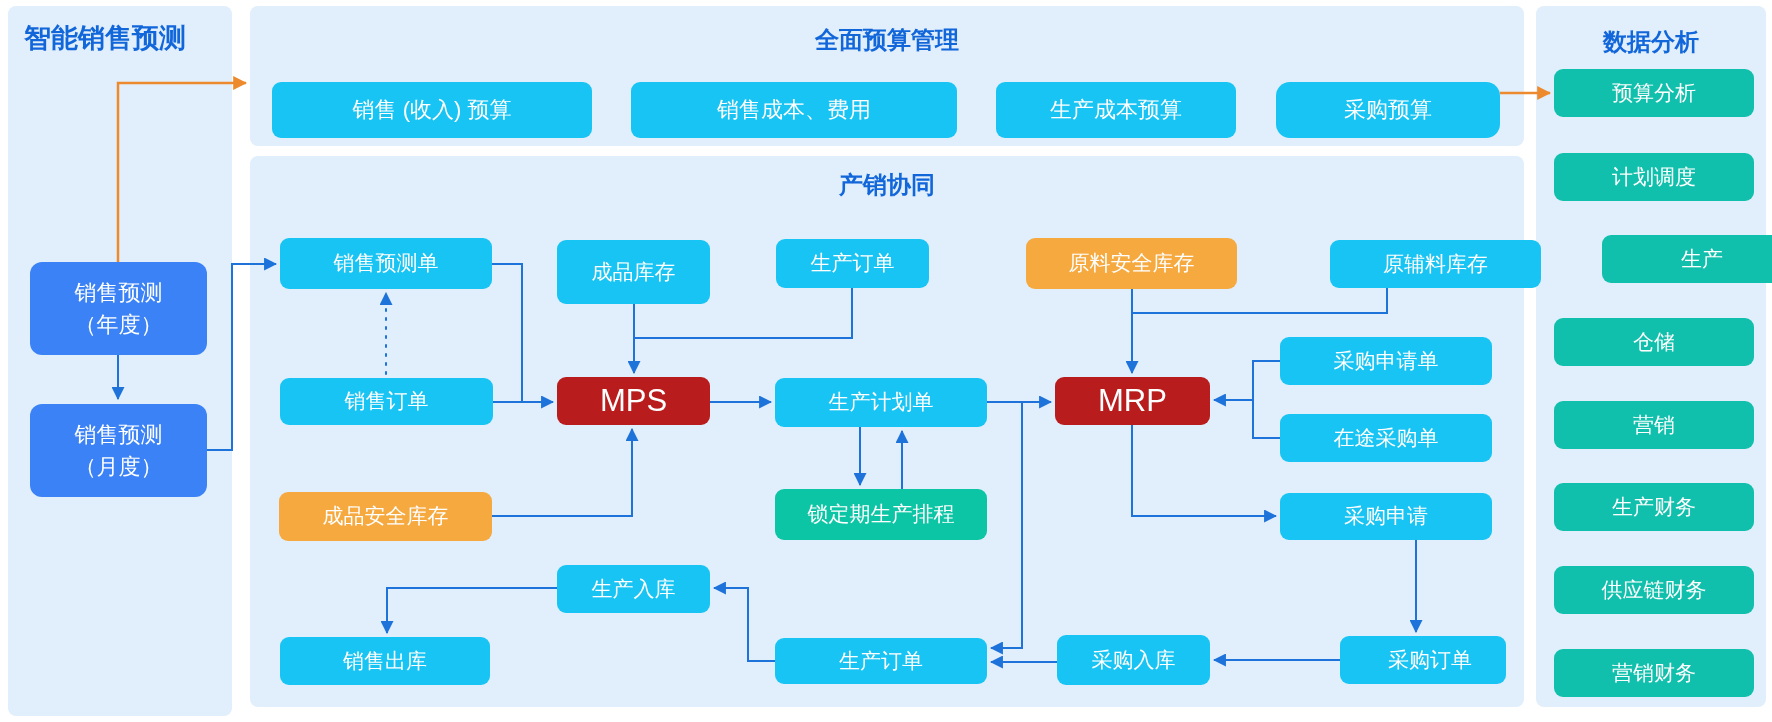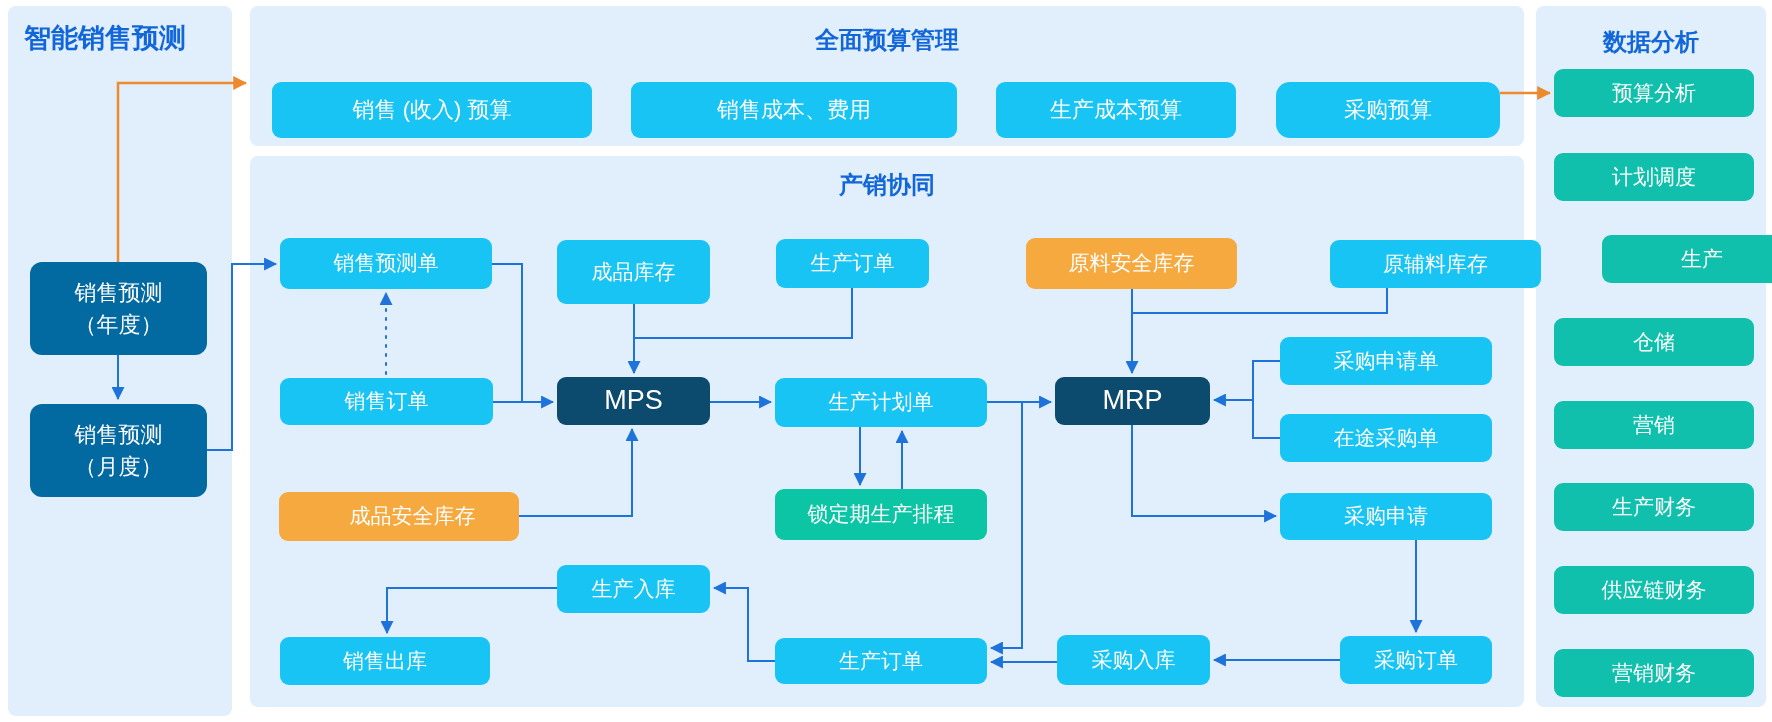--- a/index.html
+++ b/index.html
@@ -5,22 +5,22 @@
   html,body{margin:0;padding:0;background:#ffffff;}
   body{position:relative;width:1772px;height:722px;overflow:hidden;
        font-family:"Liberation Sans","DejaVu Sans",sans-serif;}
   .panel{position:absolute;background:#e1eefb;border-radius:8px;}
   .panel-title{position:absolute;font-weight:bold;color:#1166da;text-align:center;}
   svg.wires{position:absolute;left:0;top:0;z-index:2;}
   .node{position:absolute;z-index:3;display:flex;align-items:center;justify-content:center;
         color:#ffffff;border-radius:9px;font-size:21px;text-align:center;
         white-space:pre-line;line-height:1.45;}
   .c-cyan{background:#18c4f3;}
-  .c-dark{background:#0369a1;border-radius:12px;font-size:22px;}
-  .c-purple{background:#0c4a6e;font-size:27px;}
+  .c-dark{background:#3b82f6;border-radius:12px;font-size:22px;}
+  .c-purple{background:#b91c1c;font-size:31px;}
   .c-orange{background:#f5a93e;}
   .c-teal{background:#11c0ac;}
   .c-teal2{background:#0cc5a4;}
 </style>
 </head>
 <body>
 
 <div class="panel" style="left:8px;top:6px;width:224px;height:710px;"></div>
 <div class="panel" style="left:250px;top:6px;width:1274px;height:140px;"></div>
 <div class="panel" style="left:250px;top:156px;width:1274px;height:551px;"></div>
@@ -85,28 +85,28 @@
 <div class="node c-cyan" style="left:557px;top:240px;width:153px;height:64px;">成品库存</div>
 <div class="node c-cyan" style="left:776px;top:239px;width:153px;height:49px;">生产订单</div>
 <div class="node c-orange" style="left:1026px;top:238px;width:211px;height:51px;">原料安全库存</div>
 <div class="node c-cyan" style="left:1282px;top:240px;width:211px;height:48px;margin-left:48px;">原辅料库存</div>
 <div class="node c-cyan" style="left:280px;top:378px;width:213px;height:47px;">销售订单</div>
 <div class="node c-purple" style="left:557px;top:377px;width:153px;height:48px;">MPS</div>
 <div class="node c-cyan" style="left:775px;top:378px;width:212px;height:49px;">生产计划单</div>
 <div class="node c-purple" style="left:1055px;top:377px;width:155px;height:48px;">MRP</div>
 <div class="node c-cyan" style="left:1280px;top:337px;width:212px;height:48px;">采购申请单</div>
 <div class="node c-cyan" style="left:1280px;top:414px;width:212px;height:48px;">在途采购单</div>
-<div class="node c-orange" style="left:279px;top:492px;width:213px;height:49px;padding-left:27px;">成品安全库存</div>
+<div class="node c-orange" style="left:279px;top:492px;width:213px;height:49px;">成品安全库存</div>
 <div class="node c-teal2" style="left:775px;top:489px;width:212px;height:51px;">锁定期生产排程</div>
 <div class="node c-cyan" style="left:1280px;top:493px;width:212px;height:47px;text-align:center;">采购申请</div>
 <div class="node c-cyan" style="left:557px;top:565px;width:153px;height:48px;">生产入库</div>
 <div class="node c-cyan" style="left:280px;top:637px;width:210px;height:48px;">销售出库</div>
 <div class="node c-cyan" style="left:775px;top:638px;width:212px;height:46px;">生产订单</div>
 <div class="node c-cyan" style="left:1057px;top:635px;width:153px;height:50px;">采购入库</div>
-<div class="node c-cyan" style="left:1340px;top:636px;width:152px;height:48px;">采购订单</div>
+<div class="node c-cyan" style="left:1340px;top:636px;width:152px;height:48px;padding-left:14px;">采购订单</div>
 
 <div class="node c-teal" style="left:1554px;top:69px;width:200px;height:48px;">预算分析</div>
 <div class="node c-teal" style="left:1554px;top:153px;width:200px;height:48px;">计划调度</div>
 <div class="node c-teal" style="left:1554px;top:235px;width:200px;height:48px;margin-left:48px;">生产</div>
 <div class="node c-teal" style="left:1554px;top:318px;width:200px;height:48px;">仓储</div>
 <div class="node c-teal" style="left:1554px;top:401px;width:200px;height:48px;">营销</div>
 <div class="node c-teal" style="left:1554px;top:483px;width:200px;height:48px;">生产财务</div>
 <div class="node c-teal" style="left:1554px;top:566px;width:200px;height:48px;">供应链财务</div>
 <div class="node c-teal" style="left:1554px;top:649px;width:200px;height:48px;">营销财务</div>
 

